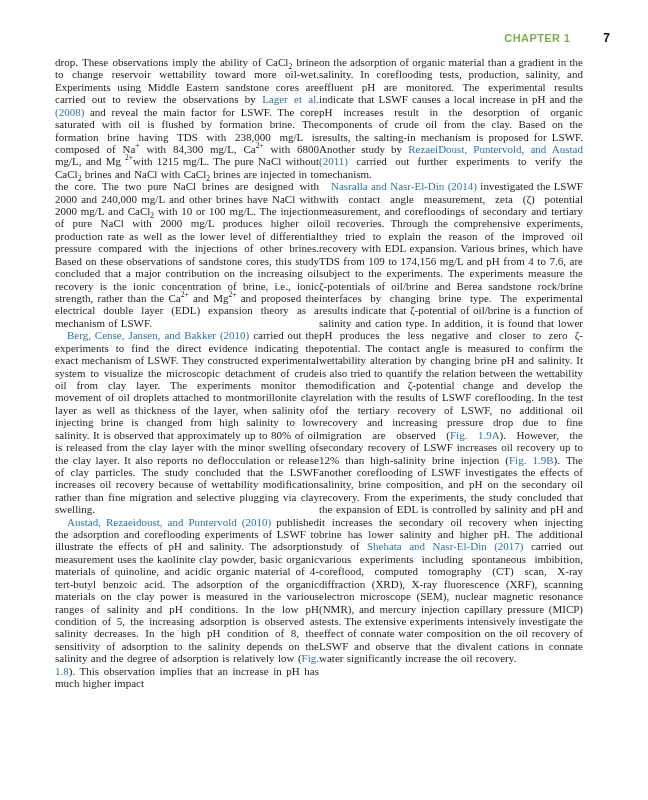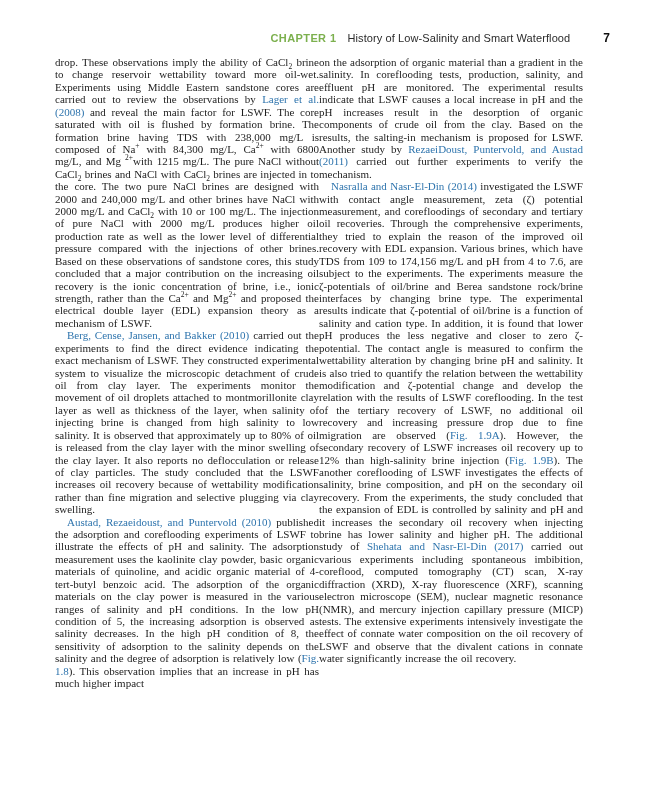--- a/index.html
+++ b/index.html
@@ -39,21 +39,20 @@
   sup, sub { font-size:7.5px; line-height:0; }
   sup { vertical-align:super; }
   sub { vertical-align:sub; }
 </style>
 </head>
 <body>
 
 <div class="page">
   <div class="header">
     <span class="chapter-label">CHAPTER 1</span>
-    <span class="chapter-title">History of Low-Salinity and Smart Waterflood</span>
     <span class="page-number">7</span>
   </div>
   <div class="columns">
     <div class="col">
         <p class="para"><span>drop. These observations imply the ability of CaCl</span><sub>2</sub><span> brine to change reservoir wettability toward more oil-wet. Experiments using Middle Eastern sandstone cores are carried out to review the observations by </span><a class="link">Lager et al. (2008)</a><span> and reveal the main factor for LSWF. The core saturated with oil is flushed by formation brine. The formation brine having TDS with 238,000 mg/L is composed of Na</span><sup>+</sup><span> with 84,300 mg/L, Ca</span><sup>2+</sup><span> with 6800 mg/L, and Mg </span><sup>2+</sup><span>with 1215 mg/L. The pure NaCl without CaCl</span><sub>2</sub><span> brines and NaCl with CaCl</span><sub>2</sub><span> brines are injected in to the core. The two pure NaCl brines are designed with 2000 and 240,000 mg/L and other brines have NaCl with 2000 mg/L and CaCl</span><sub>2</sub><span> with 10 or 100 mg/L. The injection of pure NaCl with 2000 mg/L produces higher oil production rate as well as the lower level of differential pressure compared with the injections of other brines. Based on these observations of sandstone cores, this study concluded that a major contribution on the increasing oil recovery is the ionic concentration of brine, i.e., ionic strength, rather than the Ca</span><sup>2+</sup><span> and Mg</span><sup>2+</sup><span> and proposed the electrical double layer (EDL) expansion theory as a mechanism of LSWF.</span></p>
         <p class="para indent"><a class="link">Berg, Cense, Jansen, and Bakker (2010)</a><span> carried out the experiments to find the direct evidence indicating the exact mechanism of LSWF. They constructed experimental system to visualize the microscopic detachment of crude oil from clay layer. The experiments monitor the movement of oil droplets attached to montmorillonite clay layer as well as thickness of the layer, when salinity of injecting brine is changed from high salinity to low salinity. It is observed that approximately up to 80% of oil is released from the clay layer with the minor swelling of the clay layer. It also reports no deflocculation or release of clay particles. The study concluded that the LSWF increases oil recovery because of wettability modification rather than fine migration and selective plugging via clay swelling.</span></p>
         <p class="para indent"><a class="link">Austad, Rezaeidoust, and Puntervold (2010)</a><span> published the adsorption and coreflooding experiments of LSWF to illustrate the effects of pH and salinity. The adsorption measurement uses the kaolinite clay powder, basic organic materials of quinoline, and acidic organic material of 4-tert-butyl benzoic acid. The adsorption of the organic materials on the clay power is measured in the various ranges of salinity and pH conditions. In the low pH condition of 5, the increasing adsorption is observed as salinity decreases. In the high pH condition of 8, the sensitivity of adsorption to the salinity depends on the salinity and the degree of adsorption is relatively low (</span><a class="link">Fig. 1.8</a><span>). This observation implies that an increase in pH has much higher impact</span></p>
       </div>
     <div class="col">
         <p class="para"><span>on the adsorption of organic material than a gradient in the salinity. In coreflooding tests, production, salinity, and effluent pH are monitored. The experimental results indicate that LSWF causes a local increase in pH and the pH increases result in the desorption of organic components of crude oil from the clay. Based on the results, the salting-in mechanism is proposed for LSWF. Another study by </span><a class="link">RezaeiDoust, Puntervold, and Austad (2011)</a><span> carried out further experiments to verify the mechanism.</span></p>

